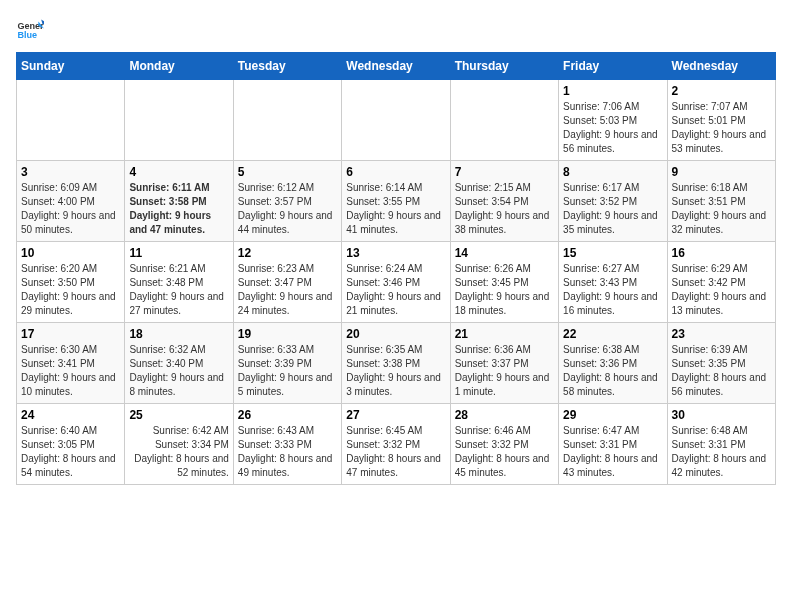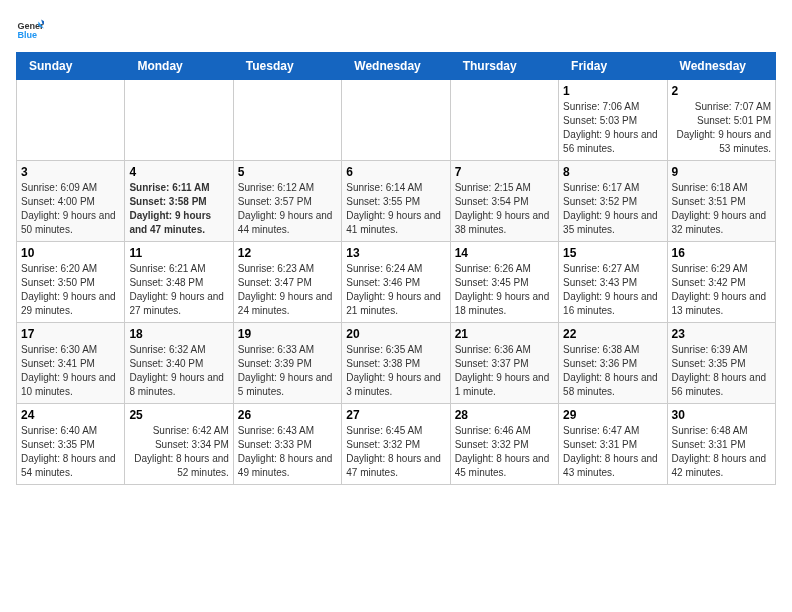--- a/index.html
+++ b/index.html
@@ -36,21 +36,21 @@
       color: #555;
     }
     table {
       width: 100%;
       border-collapse: collapse;
       font-size: 11px;
     }
     thead tr th {
       background-color: #1565C0;
       color: #fff;
-      padding: 6px 12px;
+      padding: 6px 4px;
       text-align: left;
       font-size: 12px;
       border: 1px solid #1565C0;
     }
     tbody tr td {
       border: 1px solid #ccc;
       vertical-align: top;
       padding: 4px 4px;
       width: calc(100% / 7);
       min-height: 80px;
@@ -114,21 +114,21 @@
         <td class="empty-cell">&nbsp;</td>
         <td class="empty-cell">&nbsp;</td>
         <td>
           <span class="day-num">1</span>
           <div class="day-info" style="white-space: pre-line;">Sunrise: 7:06 AM
 Sunset: 5:03 PM
 Daylight: 9 hours and 56 minutes.</div>
         </td>
         <td>
           <span class="day-num">2</span>
-          <div class="day-info" style="white-space: pre-line; text-align: right;">Sunrise: 7:07 AM
+          <div class="day-info" style="white-space: pre-line;">Sunrise: 7:07 AM
 Sunset: 5:01 PM
 Daylight: 9 hours and 53 minutes.</div>
         </td>
       </tr>
       <tr>
         <td>
           <span class="day-num">3</span>
           <div class="day-info" style="white-space: pre-line;">Sunrise: 6:09 AM
 Sunset: 4:00 PM
 Daylight: 9 hours and 50 minutes.</div>
@@ -255,21 +255,21 @@
           <span class="day-num">23</span>
           <div class="day-info" style="white-space: pre-line;">Sunrise: 6:39 AM
 Sunset: 3:35 PM
 Daylight: 8 hours and 56 minutes.</div>
         </td>
       </tr>
       <tr>
         <td>
           <span class="day-num">24</span>
           <div class="day-info" style="white-space: pre-line;">Sunrise: 6:40 AM
-Sunset: 3:35 PM
+Sunset: 3:05 PM
 Daylight: 8 hours and 54 minutes.</div>
         </td>
         <td>
           <span class="day-num">25</span>
           <div class="day-info" style="white-space: pre-line; text-align: right;">Sunrise: 6:42 AM
 Sunset: 3:34 PM
 Daylight: 8 hours and 52 minutes.</div>
         </td>
         <td>
           <span class="day-num">26</span>

